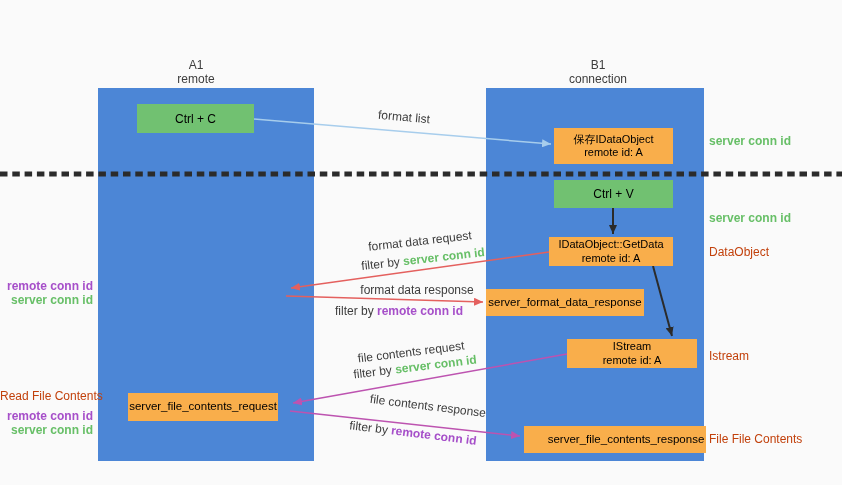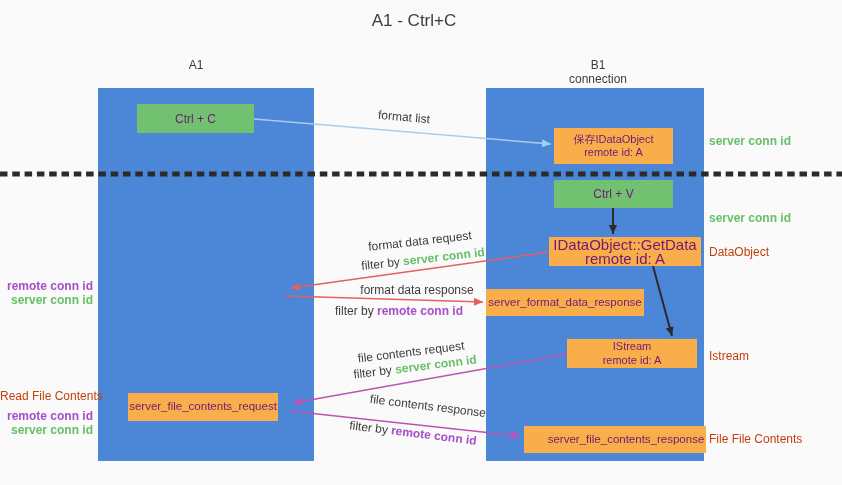--- a/index.html
+++ b/index.html
@@ -3,21 +3,21 @@
 <meta charset="utf-8">
 <style>
   html,body{margin:0;padding:0;background:#fafafa;}
   .stage{position:relative;width:842px;height:485px;background:#fafafa;overflow:hidden;
          font-family:"Liberation Sans",sans-serif;color:#3d3d3d;}
   .abs{position:absolute;}
   .title{left:314px;top:10px;width:200px;text-align:center;font-size:17px;line-height:21px;color:#3d3d3d;}
   .colhead{top:58px;width:120px;text-align:center;font-size:12px;line-height:14px;color:#3d3d3d;}
   .lifeline{top:88px;height:373px;background:#4c86d6;}
   .node{display:flex;flex-direction:column;align-items:center;justify-content:center;
-        color:#701a75;text-align:center;white-space:nowrap;z-index:3;}
+        color:#000000;text-align:center;white-space:nowrap;z-index:3;}
   .node.green{background:#71c171;font-size:12px;}
   .node.orange{background:#f9ae4b;font-size:11.5px;line-height:13.5px;}
   svg.arrows{position:absolute;left:0;top:0;z-index:2;}
   .lifeline{z-index:1;}
   .alabel{position:absolute;white-space:nowrap;font-size:12px;color:#3d3d3d;
           transform-origin:center;z-index:4;}
   .key-green{color:#67bf67;font-weight:bold;}
   .key-purple{color:#a64fc9;font-weight:bold;}
   .side{position:absolute;font-size:12px;white-space:nowrap;z-index:4;}
   .side.right{left:709px;text-align:left;}
@@ -56,41 +56,41 @@
     <line x1="286" y1="296" x2="483" y2="302" stroke-width="1.5" marker-end="url(#mRed)" stroke="#e4605e"></line>
 
     <line x1="613" y1="208" x2="613" y2="234" stroke-width="2" marker-end="url(#mBlack)" stroke="#2b2b2b"></line>
     <line x1="653" y1="266" x2="672" y2="336" stroke-width="2" marker-end="url(#mBlack)" stroke="#2b2b2b"></line>
 
     <line x1="567" y1="354" x2="293" y2="403" stroke-width="1.5" marker-end="url(#mMag)" stroke="#bd53b0"></line>
     <line x1="290" y1="411" x2="520" y2="436" stroke-width="1.5" marker-end="url(#mMag)" stroke="#bd53b0"></line>
   </svg>
 
   <div class="abs title">
-    <div>A1 - Ctrl+C</div>
   </div>
 
   <div class="abs colhead" style="left:136px;">
     <div>A1</div>
+    <div>remote</div>
   </div>
   <div class="abs colhead" style="left:538px;">
     <div>B1</div>
     <div>connection</div>
   </div>
 
   <div class="abs node green" style="left:137px;top:104px;width:117px;height:29px;">Ctrl + C</div>
 
   <div class="abs node orange" style="left:554px;top:128px;width:119px;height:36px;font-size:11px;">
     <div>保存IDataObject</div>
     <div>remote id: A</div>
   </div>
 
   <div class="abs node green" style="left:554px;top:180px;width:119px;height:28px;">Ctrl + V</div>
 
-  <div class="abs node orange" style="left:549px;top:237px;width:152px;height:29px;font-size:15px;">
+  <div class="abs node orange" style="left:549px;top:237px;width:124px;height:29px;font-size:11px;">
     <div>IDataObject::GetData</div>
     <div>remote id: A</div>
   </div>
 
 
   <div class="abs node orange" style="left:486px;top:289px;width:158px;height:27px;">server_format_data_response</div>
 
   <div class="abs node orange" style="left:567px;top:339px;width:130px;height:29px;font-size:11px;">
     <div>IStream</div>
     <div>remote id: A</div>

